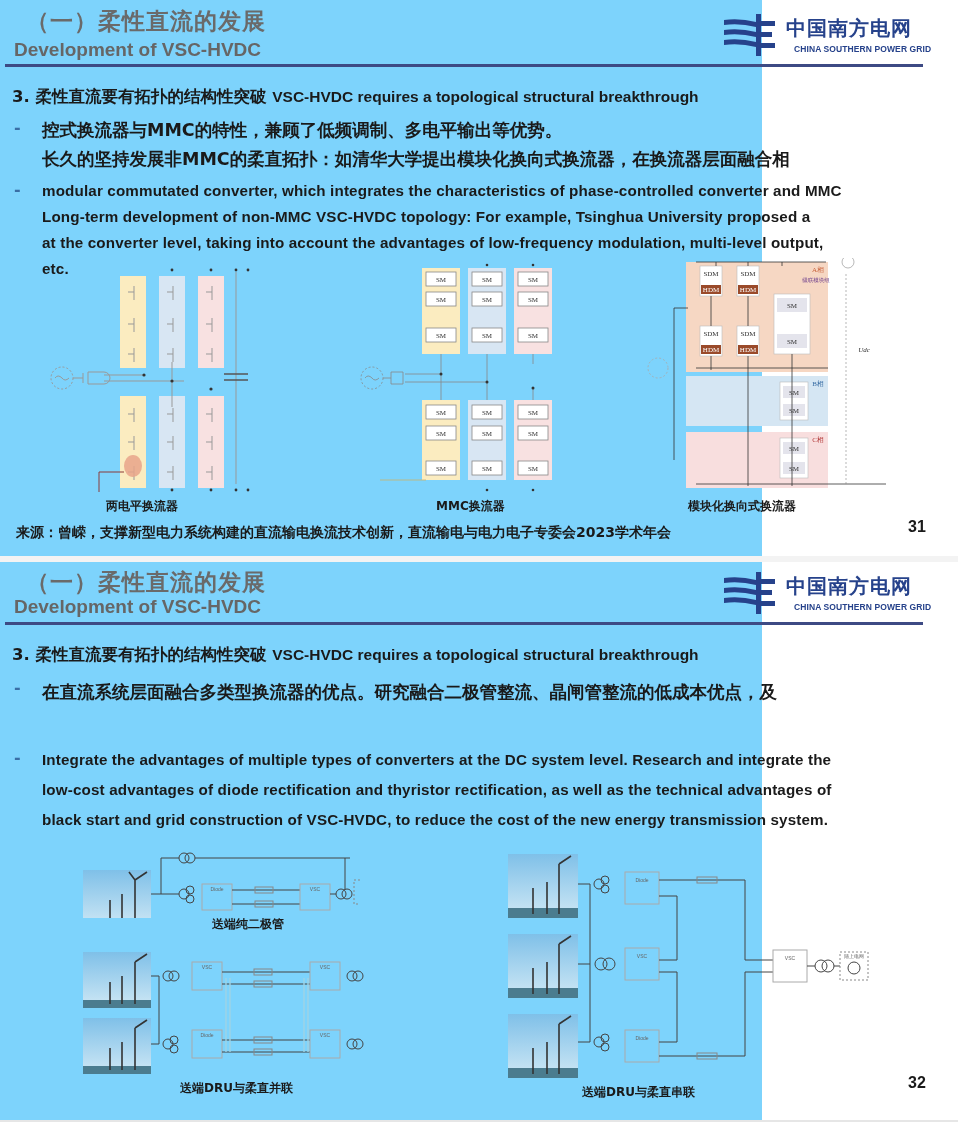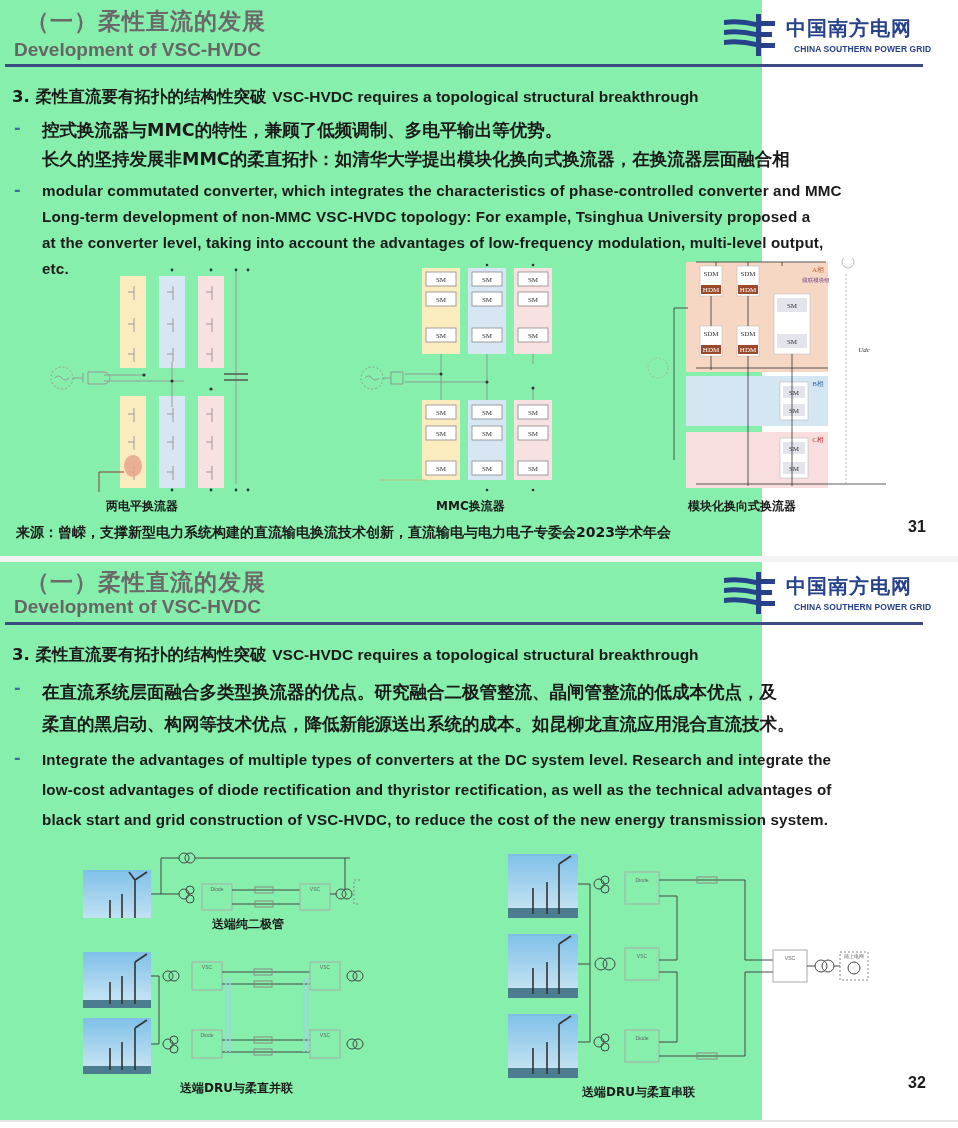--- a/index.html
+++ b/index.html
@@ -1,18 +1,18 @@
 <!DOCTYPE html>
 <html><head>
 <meta charset="utf-8">
 <style>
   * { box-sizing: border-box; margin: 0; padding: 0; }
   html, body { width: 958px; height: 1128px; background: #ffffff; overflow: hidden; }
   body { font-family: "DejaVu Sans", sans-serif; color: #1a1a1a; position: relative; }
-  .slide { position: absolute; left: 0; width: 762px; background: #86efac; }
+  .slide { position: absolute; left: 0; width: 762px; background: #7dd3fc; }
   #slide1 { top: 0; height: 556px; }
   #slide2 { top: 562px; height: 560px; }
   .sep { position: absolute; left: 0; width: 958px; top: 556px; height: 6px; background: #f3f3f3; }
   .bottom-sep { position: absolute; left: 0; top: 1120px; width: 958px; height: 2px; background: #e6e6e6; }
 
   .hdr-cn { position: absolute; left: 26px; top: 6px; font-size: 23px; font-weight: bold; color: #6a6a6a; letter-spacing: 1px; }
   .hdr-en { position: absolute; left: 14px; top: 39px; font-family: "Liberation Sans", sans-serif; font-size: 19px; font-weight: bold; color: #666; }
   .hdr-rule { position: absolute; left: 5px; top: 64px; width: 918px; height: 3px; background: #3d4a84; }
 
   .logo { position: absolute; left: 722px; top: 12px; width: 230px; height: 46px; }
@@ -288,21 +288,20 @@
   </div>
 
   <div class="sec-title" style="top:82px;">
     <span>3. 柔性直流要有拓扑的结构性突破</span>
     <span class="en">VSC-HVDC requires a topological structural breakthrough</span>
   </div>
 
   <span class="bullet" style="top:116px;">-</span>
   <div class="para-cn" style="top:114px; line-height:32px;">
     <div>在直流系统层面融合多类型换流器的优点。研究融合二极管整流、晶闸管整流的低成本优点，及</div>
-    <div>柔直的黑启动、构网等技术优点，降低新能源送出系统的成本。如昆柳龙直流应用混合直流技术。</div>
   </div>
 
   <span class="bullet" style="top:186px;">-</span>
   <div class="para-en" style="top:183px; line-height:30px;">
     <div>Integrate the advantages of multiple types of converters at the DC system level. Research and integrate the</div>
     <div>low-cost advantages of diode rectification and thyristor rectification, as well as the technical advantages of</div>
     <div>black start and grid construction of VSC-HVDC, to reduce the cost of the new energy transmission system.</div>
   </div>
 
   <div class="fig" style="left:80px; top:284px;">

